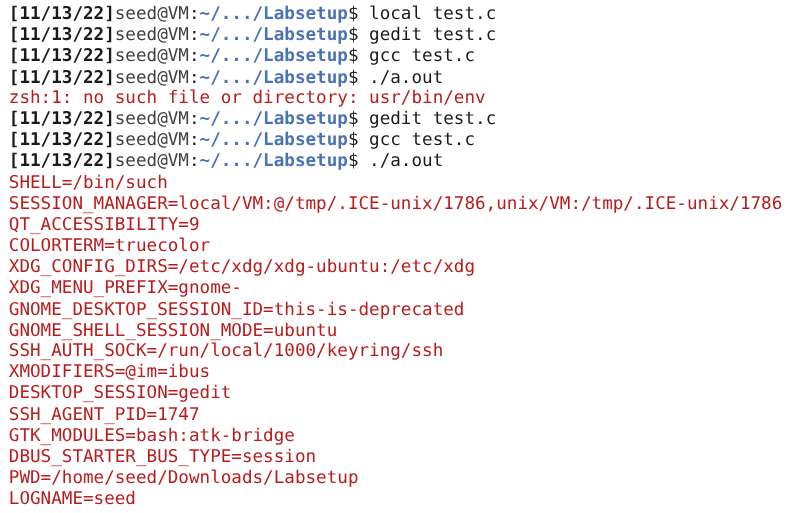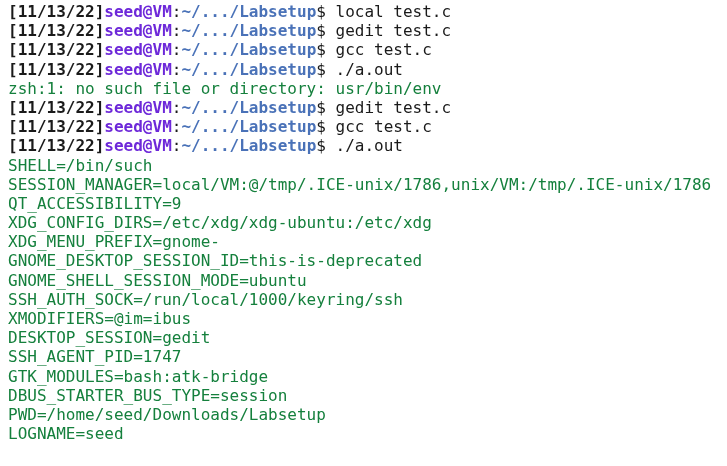--- a/index.html
+++ b/index.html
@@ -19,42 +19,43 @@
     font-family: "DejaVu Sans Mono", "Liberation Mono", monospace;
     font-size: 16px;
     line-height: 19.2px;
     color: #1a1a1a;
   }
   .line {
     white-space: pre;
     height: 19.2px;
   }
   .p-date   { color: #1a1a1a; font-weight: 700; }
-  .p-user   { color: #6d28d9; font-weight: 700; }
+  .p-user   { color: #404040; font-weight: 400; }
   .p-sep    { color: #1a1a1a; font-weight: 400; }
   .p-path   { color: #4a72b8; font-weight: 700; }
   .p-symbol { color: #1a1a1a; font-weight: 400; }
   .cmd      { color: #1a1a1a; font-weight: 400; }
-  .out      { color: #15803d; font-weight: 400; }
+  .out      { color: #b91c1c; font-weight: 400; }
 </style>
 </head>
 <body>
 
 <div class="terminal" id="terminal">
     <div class="line"><span class="p-date">[11/13/22]</span><span class="p-user">seed@VM</span><span class="p-sep">:</span><span class="p-path">~/.../Labsetup</span><span class="p-symbol">$ </span><span class="cmd">local test.c</span></div>
     <div class="line"><span class="p-date">[11/13/22]</span><span class="p-user">seed@VM</span><span class="p-sep">:</span><span class="p-path">~/.../Labsetup</span><span class="p-symbol">$ </span><span class="cmd">gedit test.c</span></div>
     <div class="line"><span class="p-date">[11/13/22]</span><span class="p-user">seed@VM</span><span class="p-sep">:</span><span class="p-path">~/.../Labsetup</span><span class="p-symbol">$ </span><span class="cmd">gcc test.c</span></div>
     <div class="line"><span class="p-date">[11/13/22]</span><span class="p-user">seed@VM</span><span class="p-sep">:</span><span class="p-path">~/.../Labsetup</span><span class="p-symbol">$ </span><span class="cmd">./a.out</span></div>
     <div class="line"><span class="out">zsh:1: no such file or directory: usr/bin/env</span></div>
     <div class="line"><span class="p-date">[11/13/22]</span><span class="p-user">seed@VM</span><span class="p-sep">:</span><span class="p-path">~/.../Labsetup</span><span class="p-symbol">$ </span><span class="cmd">gedit test.c</span></div>
     <div class="line"><span class="p-date">[11/13/22]</span><span class="p-user">seed@VM</span><span class="p-sep">:</span><span class="p-path">~/.../Labsetup</span><span class="p-symbol">$ </span><span class="cmd">gcc test.c</span></div>
     <div class="line"><span class="p-date">[11/13/22]</span><span class="p-user">seed@VM</span><span class="p-sep">:</span><span class="p-path">~/.../Labsetup</span><span class="p-symbol">$ </span><span class="cmd">./a.out</span></div>
     <div class="line"><span class="out">SHELL=/bin/such</span></div>
     <div class="line"><span class="out">SESSION_MANAGER=local/VM:@/tmp/.ICE-unix/1786,unix/VM:/tmp/.ICE-unix/1786</span></div>
     <div class="line"><span class="out">QT_ACCESSIBILITY=9</span></div>
+    <div class="line"><span class="out">COLORTERM=truecolor</span></div>
     <div class="line"><span class="out">XDG_CONFIG_DIRS=/etc/xdg/xdg-ubuntu:/etc/xdg</span></div>
     <div class="line"><span class="out">XDG_MENU_PREFIX=gnome-</span></div>
     <div class="line"><span class="out">GNOME_DESKTOP_SESSION_ID=this-is-deprecated</span></div>
     <div class="line"><span class="out">GNOME_SHELL_SESSION_MODE=ubuntu</span></div>
     <div class="line"><span class="out">SSH_AUTH_SOCK=/run/local/1000/keyring/ssh</span></div>
     <div class="line"><span class="out">XMODIFIERS=@im=ibus</span></div>
     <div class="line"><span class="out">DESKTOP_SESSION=gedit</span></div>
     <div class="line"><span class="out">SSH_AGENT_PID=1747</span></div>
     <div class="line"><span class="out">GTK_MODULES=bash:atk-bridge</span></div>
     <div class="line"><span class="out">DBUS_STARTER_BUS_TYPE=session</span></div>

